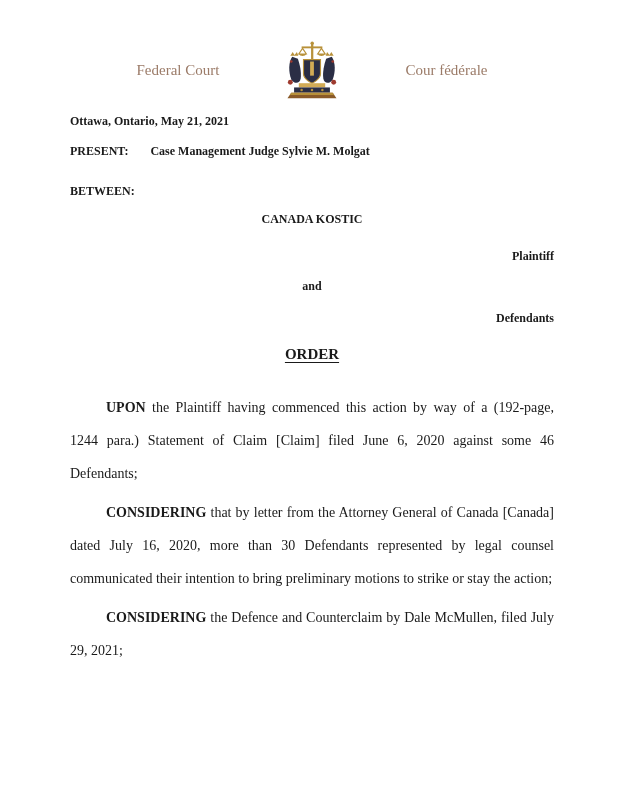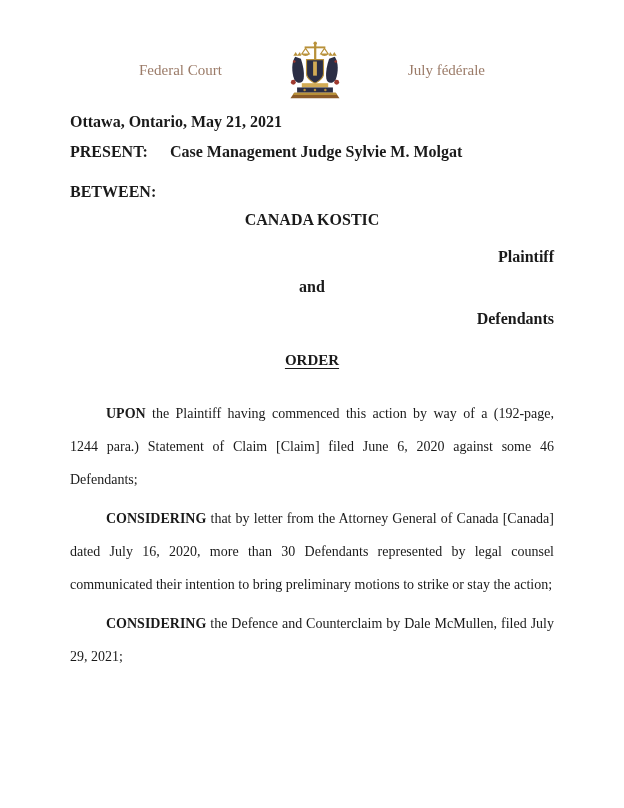--- a/index.html
+++ b/index.html
@@ -29,34 +29,34 @@
     white-space: nowrap;
   }
   .crest { display: inline-flex; align-items: center; }
   .meta { text-align: right; margin-top: 8px; }
   .meta-line {
     font-size: 14px;
     font-weight: bold;
     line-height: 15px;
   }
   .meta-line + .meta-line { margin-top: 13px; }
-  .line { font-size: 16px; font-weight: bold; line-height: 15px; }
+  .line { font-size: 12px; font-weight: bold; line-height: 15px; }
   .left   { text-align: left; }
   .center { text-align: center; }
   .right  { text-align: right; }
   .place-date   { margin-top: 12px; }
   .present-line { margin-top: 15px; }
   .present-value { margin-left: 22px; }
   .between        { margin-top: 25px; }
   .plaintiff-name { margin-top: 13px; }
   .plaintiff-role { margin-top: 22px; }
   .conjunction    { margin-top: 15px; }
   .defendant-name { margin-top: 37px; line-height: 16px; }
   .defendant-role { margin-top: 17px; }
-  .order-heading  { margin-top: 26px; font-size: 15px; }
+  .order-heading  { margin-top: 20px; font-size: 15px; }
   .order-heading span {
     font-weight: bold;
     text-decoration: underline;
     text-underline-offset: 3px;
   }
   .body-para {
     margin: 6px 0 0 0;
     font-size: 14px;
     line-height: 33px;
     text-align: justify;
@@ -99,21 +99,21 @@
 
         <rect x="21" y="46" width="28" height="4.5" fill="var(--goldlight)"></rect>
         <rect x="16" y="50.5" width="38" height="5.5" fill="var(--navy)"></rect>
         <circle cx="24" cy="53.2" r="1.3" fill="var(--gold)"></circle>
         <circle cx="35" cy="53.2" r="1.3" fill="var(--gold)"></circle>
         <circle cx="46" cy="53.2" r="1.3" fill="var(--gold)"></circle>
         <path d="M13 56 h44 l4 6 h-52 Z" fill="var(--brown)"></path>
         <path d="M13 56 h44 l1.5 2.4 h-47 Z" fill="var(--gold)"></path>
       </svg>
     </span>
-    <span class="mast-title">July fédérale</span>
+    <span class="mast-title">Cour fédérale</span>
   </header>
 
   <div class="meta">
   </div>
 
   <div class="line left place-date">Ottawa, Ontario, May 21, 2021</div>
 
   <div class="line left present-line">
     <span>PRESENT:</span><span class="present-value">Case Management Judge Sylvie M. Molgat</span>
   </div>

